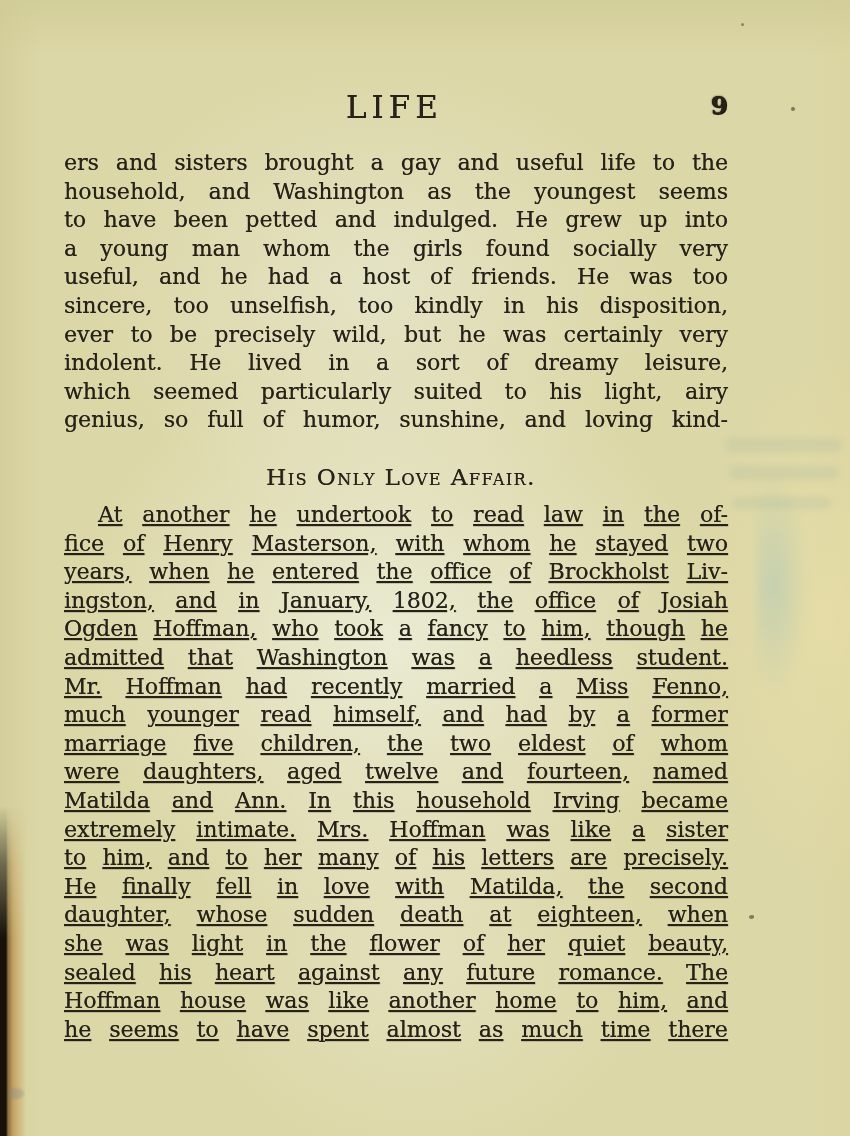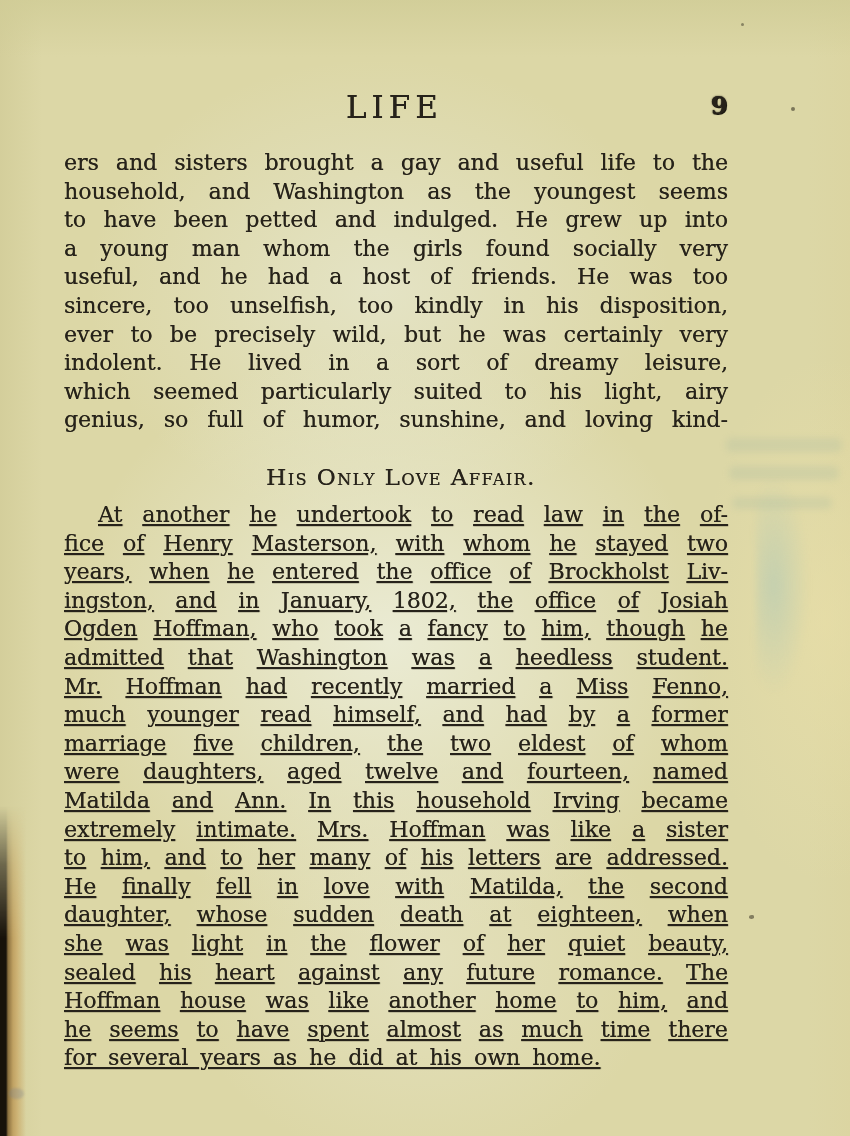--- a/index.html
+++ b/index.html
@@ -337,21 +337,21 @@
           <span>to</span>
           <span>him,</span>
           <span>and</span>
           <span>to</span>
           <span>her</span>
           <span>many</span>
           <span>of</span>
           <span>his</span>
           <span>letters</span>
           <span>are</span>
-          <span>addressed.</span>
+          <span>precisely.</span>
         </div>
         <div class="line j">
           <span>He</span>
           <span>finally</span>
           <span>fell</span>
           <span>in</span>
           <span>love</span>
           <span>with</span>
           <span>Matilda,</span>
           <span>the</span>
@@ -404,17 +404,16 @@
           <span>seems</span>
           <span>to</span>
           <span>have</span>
           <span>spent</span>
           <span>almost</span>
           <span>as</span>
           <span>much</span>
           <span>time</span>
           <span>there</span>
         </div>
-        <div class="line natural">for several years as he did at his own home.</div>
       </div>
 
   </div>
 </div>
 
 </body></html>

